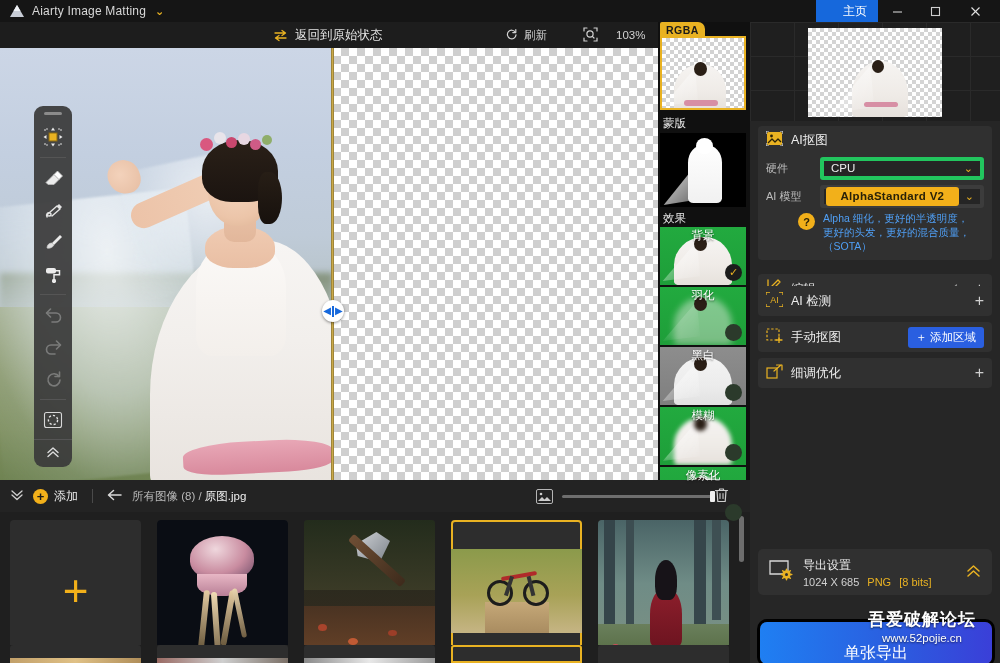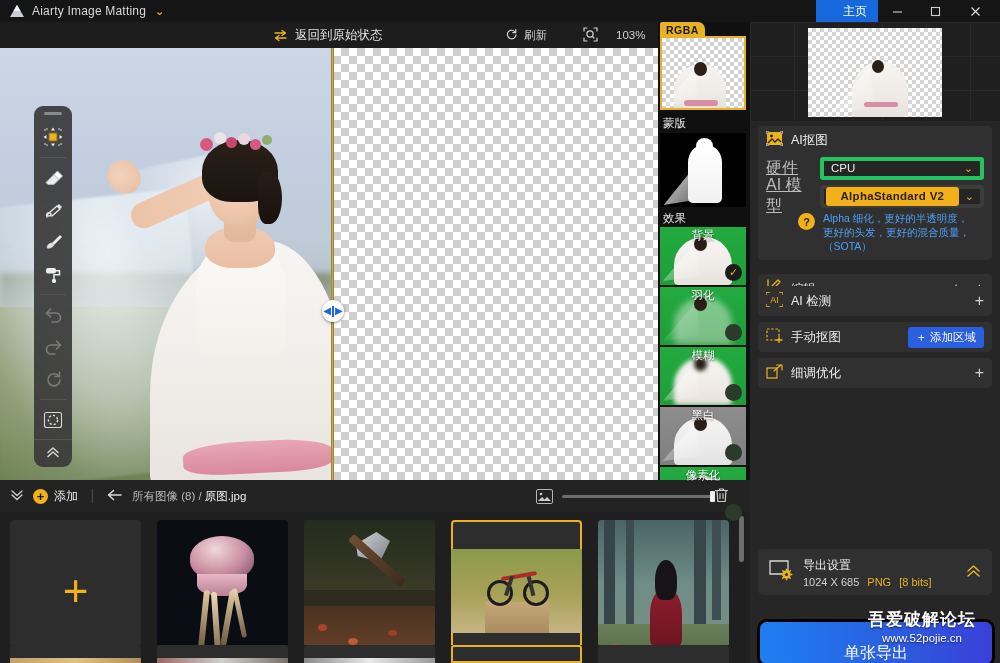--- a/index.html
+++ b/index.html
@@ -295,21 +295,21 @@
     overflow:hidden;
   }
   .rp-sect {
     position:absolute; left:8px; width:234px; background:#303030; border-radius:4px;
   }
   .rp-sect-head {
     display:flex; align-items:center; height:28px; padding:0 8px; gap:8px;
   }
   .rp-sect-title { color:#ededed; font-size:12.5px; }
   .rp-row { display:flex; align-items:center; padding: 0 8px 0 8px; height:28px; gap:8px; }
-  .rp-lbl { color:#bdbdbd; font-size:16px; width:46px; flex:none;text-decoration:underline; }
+  .rp-lbl { color:#bdbdbd; font-size:11px; width:46px; flex:none; }
   .rp-select {
     flex:1; height:23px; background:#252525; border:4px solid #22c55e; border-radius:3px;
     display:flex; align-items:center; padding:0 7px; color:#ededed; font-size:11.5px;
     justify-content:space-between;
   }
   .rp-select .caret { color:#e9b222; font-size:11px; }
   .rp-select.model-sel { background:#252525; border-color:#3c3c3c; padding:0 6px 0 2px; }
   .model-pill {
     flex:1; height:19px; background:#f2b01a; color:#2a2208; border-radius:3px;
     display:flex; align-items:center; justify-content:center;
@@ -622,33 +622,33 @@
       </div>
 
       <div class="fx-item fx-green fx-feather">
         <div class="fx-name">羽化</div>
         <div class="fx-sub"></div>
           <div class="fx-sub-veil"></div>
           <div class="fx-sub-head"></div>
         <div class="fx-dot"></div>
       </div>
 
+      <div class="fx-item fx-gray">
+        <div class="fx-name">黑白</div>
+        <div class="fx-sub" style="filter:grayscale(1);"></div>
+        <div class="fx-sub-veil" style="filter:grayscale(1);"></div>
+        <div class="fx-sub-head"></div>
+        <div class="fx-dot"></div>
+      </div>
+
       <div class="fx-item fx-green fx-blur">
         <div class="fx-name">模糊</div>
         <div class="fx-sub"></div>
           <div class="fx-sub-veil"></div>
           <div class="fx-sub-head"></div>
-        <div class="fx-dot"></div>
-      </div>
-
-      <div class="fx-item fx-gray">
-        <div class="fx-name">黑白</div>
-        <div class="fx-sub" style="filter:grayscale(1);"></div>
-        <div class="fx-sub-veil" style="filter:grayscale(1);"></div>
-        <div class="fx-sub-head"></div>
         <div class="fx-dot"></div>
       </div>
 
       <div class="fx-item fx-green fx-pixel">
         <div class="fx-name">像素化</div>
         <div class="fx-sub"></div>
           <div class="fx-sub-veil"></div>
           <div class="fx-sub-head"></div>
         <div class="fx-dot"></div>
       </div>

